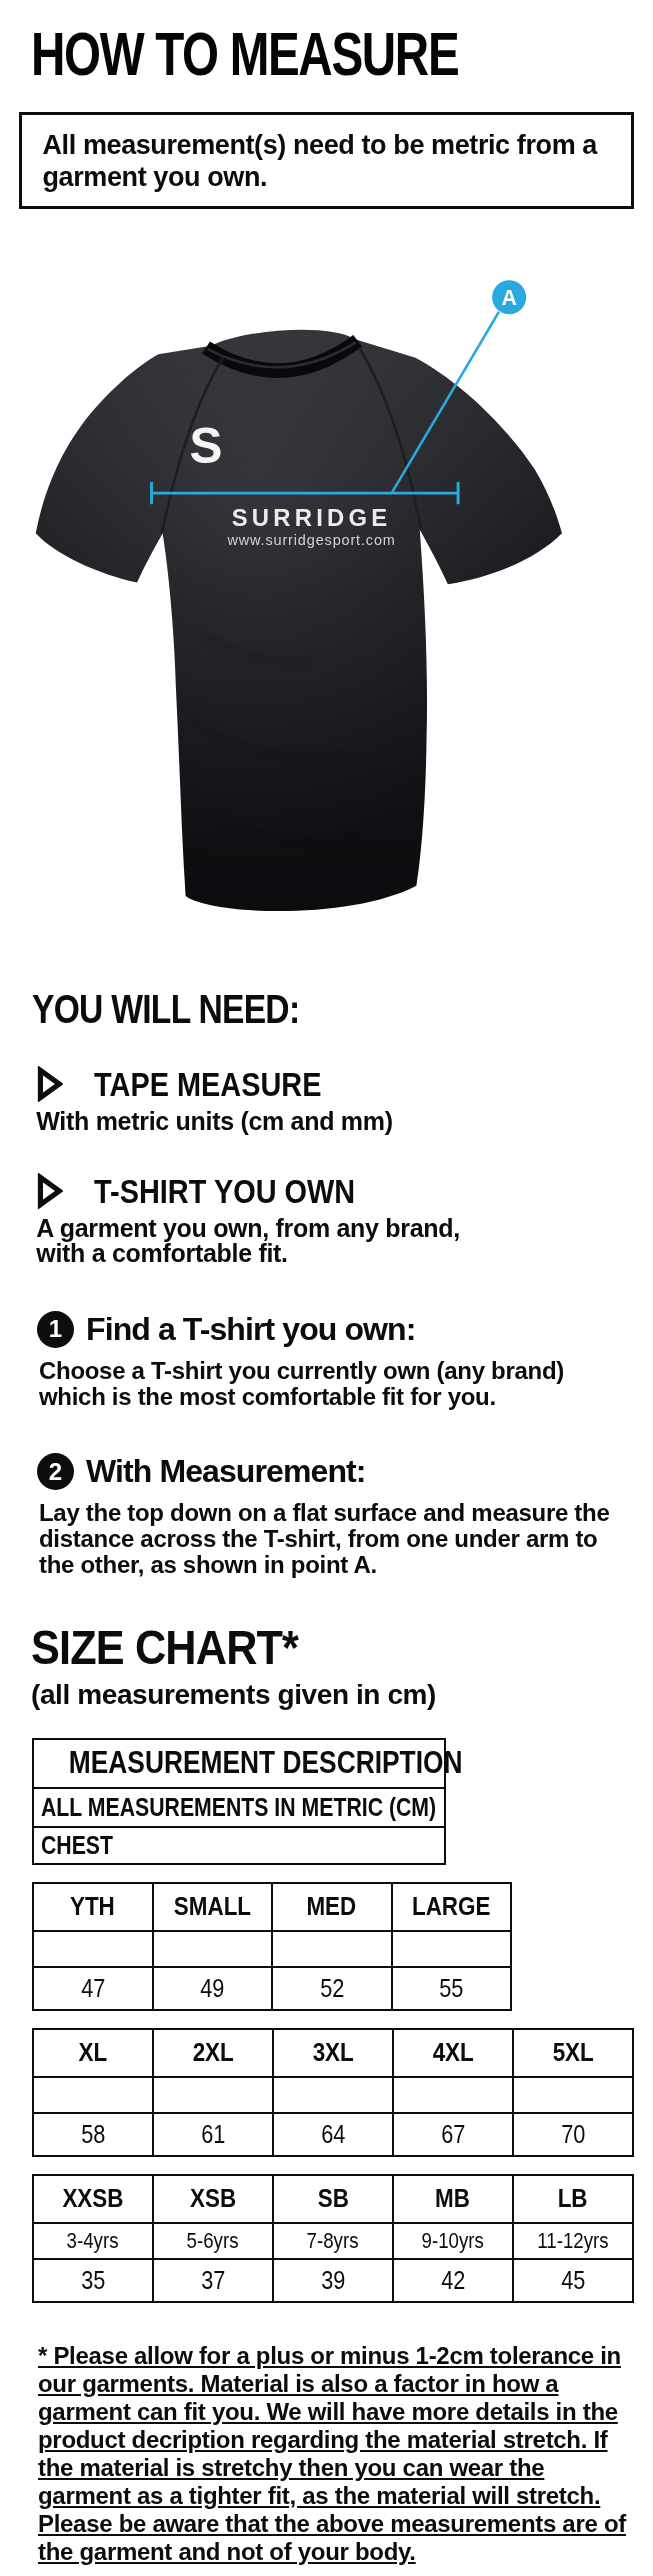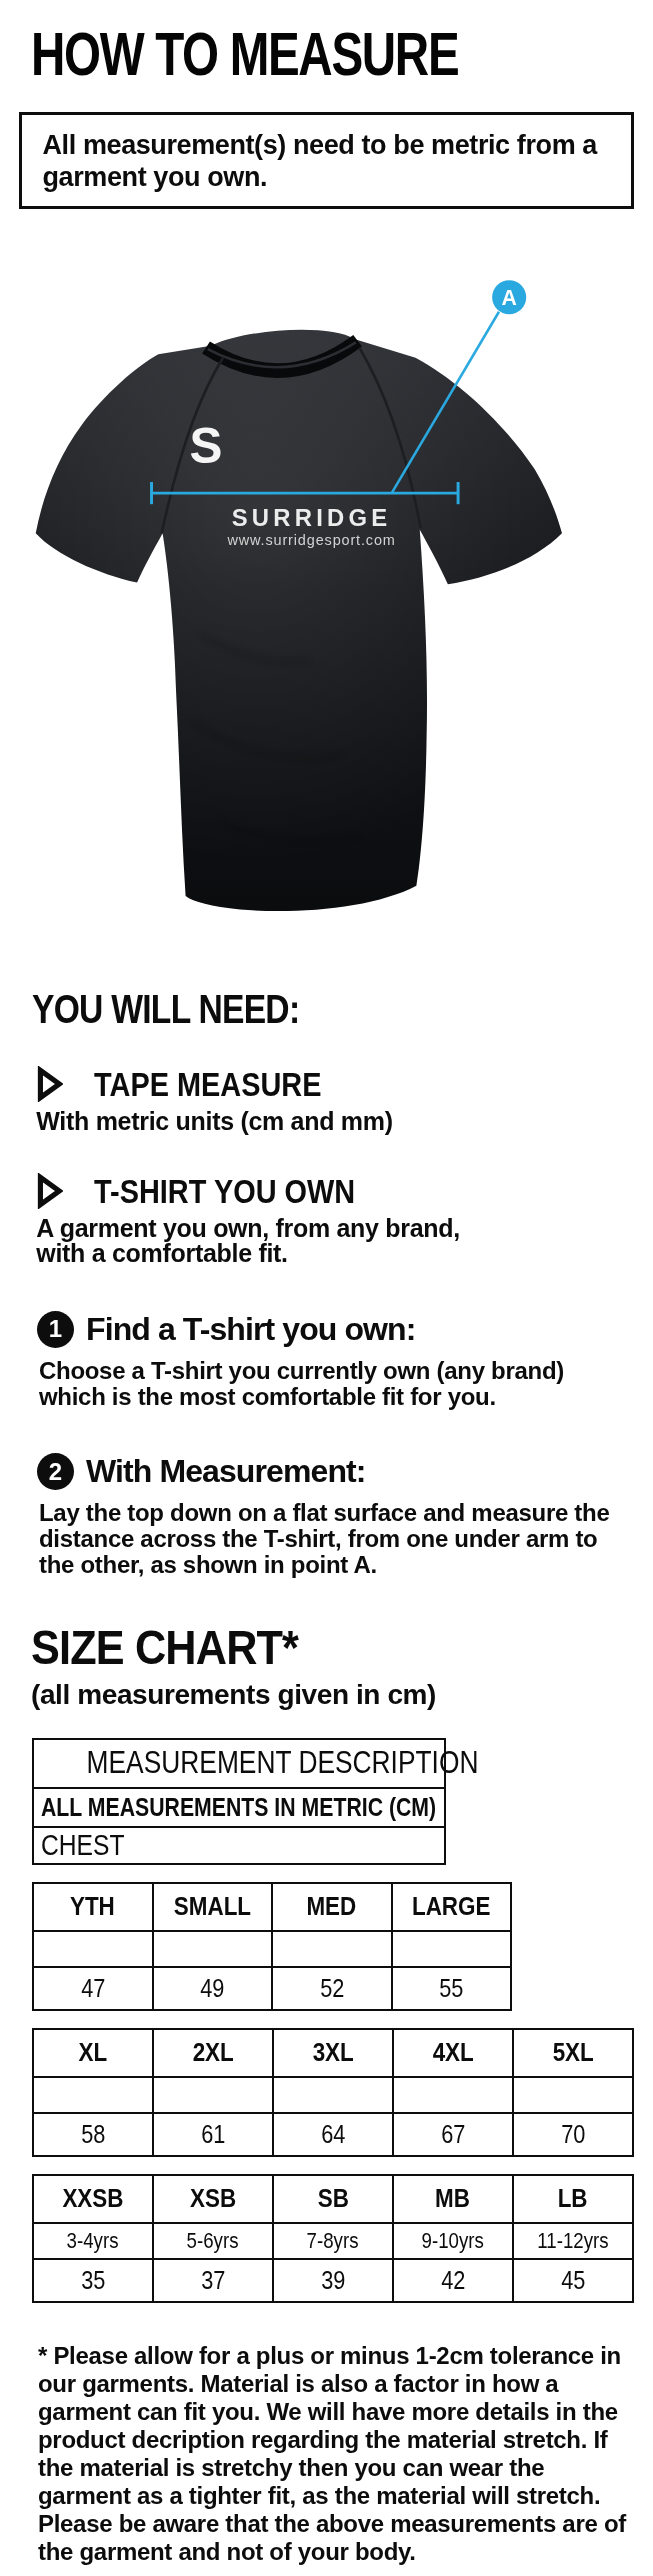--- a/index.html
+++ b/index.html
@@ -53,35 +53,35 @@
   h2.sc-h .cx { transform:scaleX(.9); }
   .sc-sub { margin:3.4px 0 0 31px; font-size:28px; font-weight:bold; letter-spacing:-0.4px; }
 
   table { border-collapse:collapse; margin-left:32px; table-layout:fixed; }
   th, td { border:2.6px solid #0d0d0d; text-align:center; vertical-align:middle; }
   th .cx, td .cx { transform-origin:50% 50%; transform:scaleX(.85); }
   td.left, th.left { text-align:left; padding-left:6.8px; }
   td.left .cx, th.left .cx { transform-origin:0 50%; }
 
   table.desc-table { margin-top:27px; width:414px; }
-  table.desc-table th.ttl { height:49px; font-size:31px; font-weight:normal;padding-left:18px; }
+  table.desc-table th.ttl { height:49px; font-size:31px; font-weight:bold; }
   table.desc-table td.r2 { height:39px; font-size:25px; font-weight:bold; }
-  table.desc-table td.r3 { height:37px; font-size:29px; font-weight:normal;margin-top:22px; }
+  table.desc-table td.r3 { height:37px; font-size:25px; font-weight:bold;margin-top:22px; }
 
   table.size-table { margin-top:17px; }
   table.size-table.cols4 { width:480px;border-radius:30px; }
   table.size-table.cols5 { width:602px; }
   table.size-table th { height:48px; font-size:26.4px; font-weight:bold; }
   table.size-table td.mid { height:36px; font-size:22px; font-weight:normal; }
   table.size-table td.val { height:43px; font-size:25.6px; font-weight:normal; }
 
   
   .footnote {
     margin:39px 16px 0 38px; width:588px;
-    font-size:24px; font-weight:bold; line-height:28px; letter-spacing:-0.3px;
+    font-size:24px; font-weight:bold; line-height:28px; letter-spacing:-0.3px;text-decoration:underline;
   }
 </style>
 </head>
 <body>
 
 <main>
 
   <h1 class="page-title"><span class="cx">HOW TO MEASURE</span></h1>
 
   <div class="notice">

